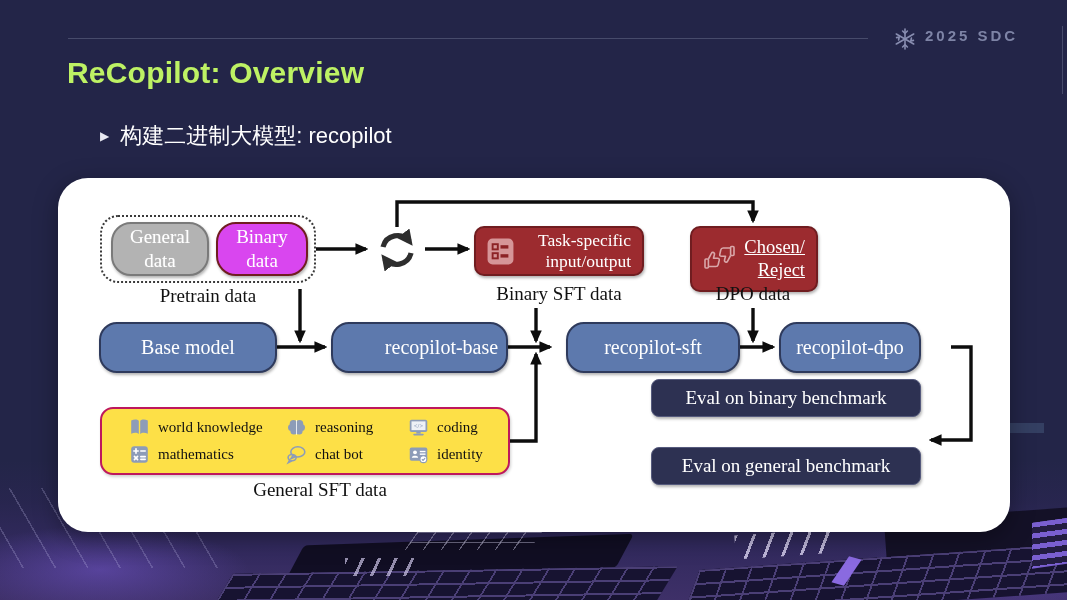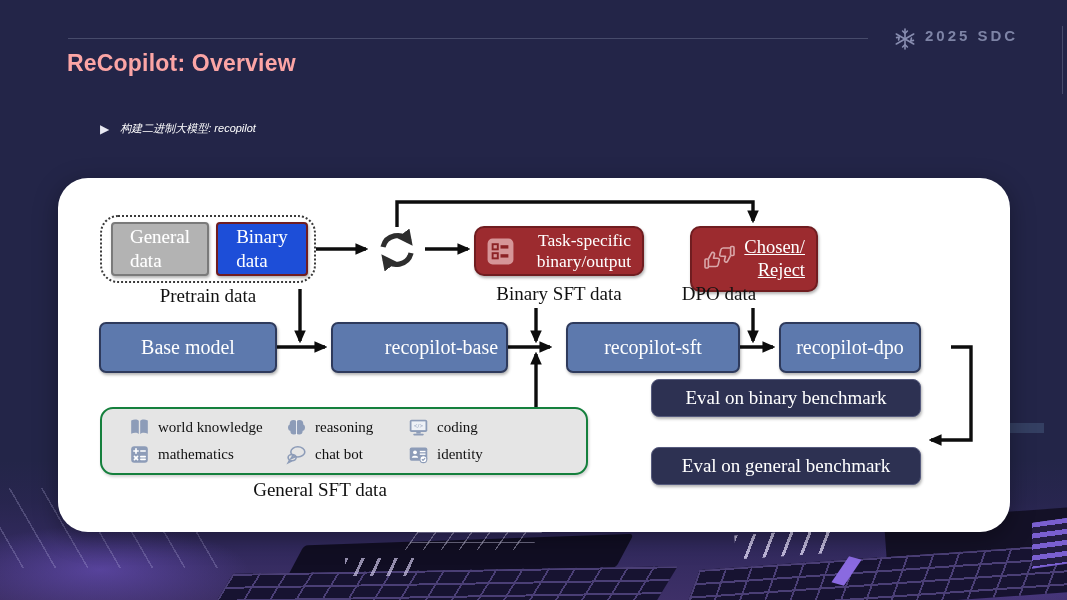--- a/index.html
+++ b/index.html
@@ -41,58 +41,58 @@
   .kb-outline { left:415px; top:60px; width:125px; height:30px; transform:skewX(-35deg);
     background-image:repeating-linear-gradient(90deg, rgba(220,215,245,.45) 0 1.5px, transparent 1.5px 18px),
                      repeating-linear-gradient(180deg, rgba(220,215,245,.45) 0 1.5px, transparent 1.5px 11px); }
   .side-chip { position:absolute; left:1008px; top:423px; width:36px; height:10px; background:#3c4a6e; opacity:.7; }
 
   
   .top-rule { position:absolute; left:68px; top:38px; width:800px; height:1px; background:#474b6b; }
   .right-rule { position:absolute; left:1062px; top:26px; width:1px; height:68px; background:#474b6b; }
   .logo { position:absolute; left:893px; top:27px; display:flex; gap:8px; }
   .logo-text { color:#7e84a6; font-weight:bold; font-size:15px; letter-spacing:3px; }
-  .slide-title { position:absolute; left:67px; top:50px; color:#fca5a5; font-size:23px; font-weight:bold; letter-spacing:.2px; }
+  .slide-title { position:absolute; left:67px; top:56px; color:#bef264; font-size:30px; font-weight:bold; letter-spacing:.2px; }
   .bullet-row { position:absolute; left:100px; top:121px; display:flex; align-items:center; gap:11px; color:#fff; }
   .bullet-marker { font-size:12px; color:#e8e9f2; }
-  .bullet-text { font-size:11px;font-style:italic; }
+  .bullet-text { font-size:22px; }
 
   
   .panel { position:absolute; left:58px; top:178px; width:952px; height:354px;
     background:#ffffff; border-radius:30px; box-shadow:0 6px 24px rgba(0,0,0,.35); }
   .panel * { font-family:"Liberation Serif", serif; }
   .panel .abs { position:absolute; }
 
   .arrows-svg { position:absolute; left:0; top:0; pointer-events:none; }
 
   .dotted-group { left:42px; top:37px; width:216px; height:68px;
     border:2.5px dotted #3a3a3a; border-radius:18px; display:flex; align-items:center; padding-left:9px; gap:7px; }
-  .databox { height:54px; border-radius:4px; color:#fff; display:flex; align-items:center; justify-content:center;
-    text-align:left; font-size:19px; line-height:1.25; white-space:pre-line; box-shadow:1px 2px 3px rgba(0,0,0,.3); }
+  .databox { height:54px; border-radius:20px; color:#fff; display:flex; align-items:center; justify-content:center;
+    text-align:center; font-size:19px; line-height:1.25; white-space:pre-line; box-shadow:1px 2px 3px rgba(0,0,0,.3); }
   .databox.gray { width:98px; background:#b3b3b3; border:2.5px solid #7a7a7a; text-shadow:0 0 1px rgba(255,255,255,.4); }
-  .databox.red  { width:92px; background:#1d4ed8; border:2.5px solid #701d20; }
+  .databox.red  { width:92px; background:#d946ef; border:2.5px solid #701d20; }
 
   .caption { color:#111; font-size:19px; text-align:center; }
 
   .redbox { background:#9c2b2f; border:2.5px solid #701d20; border-radius:10px; color:#fff;
     display:flex; align-items:center; padding:0 11px; box-shadow:1px 2px 3px rgba(0,0,0,.3); }
   .redbox .txt { flex:1; text-align:right; white-space:pre-line; line-height:1.22; }
   .task-box { left:416px; top:48px; width:170px; height:50px; font-size:17.5px; }
   .chosen-box { left:632px; top:48px; width:128px; height:66px; font-size:18.5px;text-decoration:underline; }
 
-  .model { top:144px; height:51px; background:#5d79ad; border:2px solid #2e3a5c; border-radius:7px;
+  .model { top:144px; height:51px; background:#5d79ad; border:2px solid #2e3a5c; border-radius:18px;
     color:#fff; font-size:20px; display:flex; align-items:center; justify-content:center;
     box-shadow:1px 2px 3px rgba(0,0,0,.3); }
 
   .evalbox { left:593px; width:270px; height:38px; background:#2d3152; border:1px solid #555a7d; border-radius:8px;
     color:#fff; font-size:19px; display:flex; align-items:center; justify-content:center;
     box-shadow:1px 2px 3px rgba(0,0,0,.3); }
 
-  .gsft-box { left:42px; top:229px; width:488px; height:68px; background:#e5e5e5;
-    border:2px solid #15803d; border-radius:13px; box-shadow:1px 2px 3px rgba(0,0,0,.18);
+  .gsft-box { left:42px; top:229px; width:410px; height:68px; background:#fde047;
+    border:2px solid #be185d; border-radius:13px; box-shadow:1px 2px 3px rgba(0,0,0,.18);
     display:grid; grid-template-columns:157px 122px 1fr; padding:5px 2px 5px 27px; align-items:center; }
   .gsft-cell { display:flex; align-items:center; gap:8px; color:#111; font-size:15px; }
   .gsft-cell svg { flex:0 0 auto; }
 </style>
 </head>
 <body>
 
 <div class="bg-circuit">
   <div class="glowL"></div>
   <div class="glowR"></div>
@@ -175,36 +175,36 @@
 
   <div class="abs redbox task-box">
     <svg width="27" height="27" viewBox="0 0 24 24">
       <rect x="0.5" y="0.5" width="23" height="23" rx="4.5" fill="#d69598"></rect>
       <rect x="5" y="5.5" width="4.6" height="4.6" fill="none" stroke="#8c2226" stroke-width="1.7"></rect>
       <rect x="12" y="6.4" width="7" height="3" fill="#8c2226"></rect>
       <rect x="5" y="13.5" width="4.6" height="4.6" fill="none" stroke="#8c2226" stroke-width="1.7"></rect>
       <rect x="12" y="14.4" width="7" height="3" fill="#8c2226"></rect>
     </svg>
     <span class="txt">Task-specific
-binary/output</span>
+input/output</span>
   </div>
   <div class="abs caption" style="left:421px; top:105px; width:160px;">Binary SFT data</div>
 
   <div class="abs redbox chosen-box">
     <svg width="32" height="28" viewBox="0 0 32 28" fill="none" stroke="#d9a7a9" stroke-width="1.6" stroke-linejoin="round">
       <g id="thumbup">
         <rect x="2" y="14" width="3.4" height="9" rx="1"></rect>
         <path d="M5.4,21.5 h7.4 q2,0 2.4,-1.9 l1,-4.4 q0.4,-2 -1.7,-2 h-4 l0.9,-3.4 q0.5,-2 -1.4,-2.4 q-1,-0.2 -1.5,0.8 l-3.1,5.8"></path>
       </g>
       <use href="#thumbup" transform="translate(33,24.5) scale(-1,-1)"></use>
     </svg>
     <span class="txt">Chosen/
 Reject</span>
   </div>
-  <div class="abs caption" style="left:601px; top:105px; width:120px;">DPO data</div>
+  <div class="abs caption" style="left:635px; top:105px; width:120px;">DPO data</div>
 
   <div class="abs model" style="left:41px; width:178px;">Base model</div>
   <div class="abs model" style="left:273px; width:177px;padding-left:44px;">recopilot-base</div>
   <div class="abs model" style="left:508px; width:174px;">recopilot-sft</div>
   <div class="abs model" style="left:721px; width:142px;">recopilot-dpo</div>
 
   <div class="abs evalbox" style="top:201px;">Eval on binary benchmark</div>
   <div class="abs evalbox" style="top:269px;">Eval on general benchmark</div>
 
   <div class="abs gsft-box">

